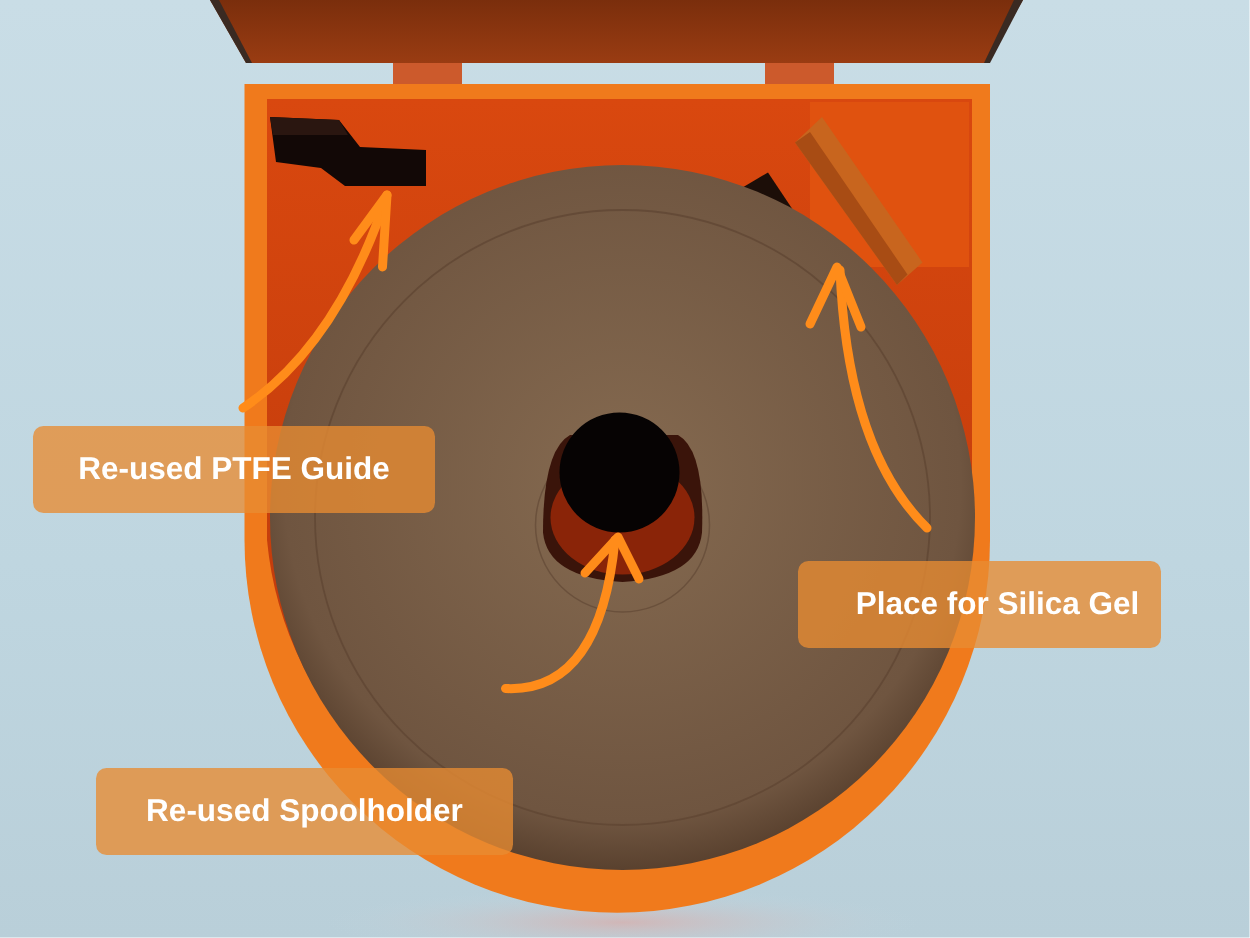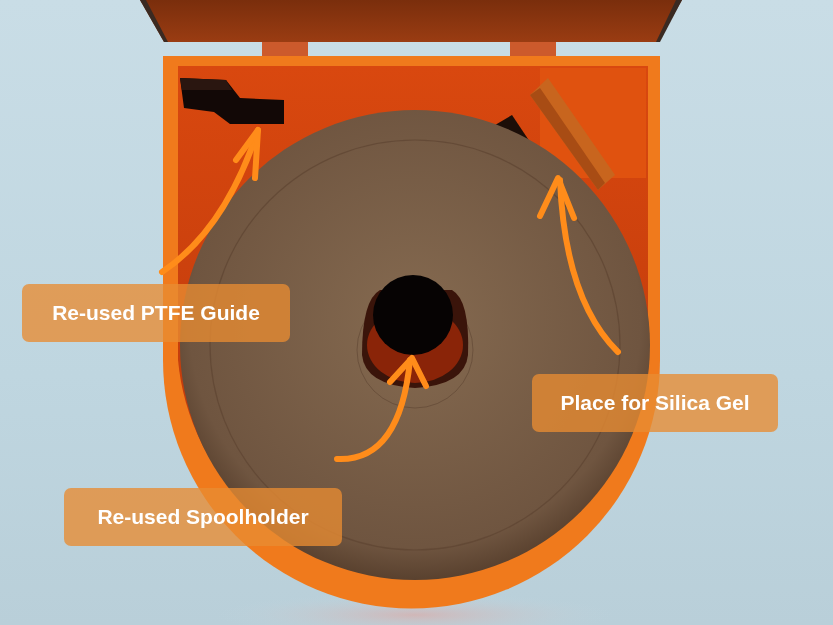--- a/index.html
+++ b/index.html
@@ -80,14 +80,14 @@
     <path d="M162,272 Q225,230 258,130"></path>
     <path d="M236,160 L258,130 L255,178"></path>
     <path d="M618,352 Q565,300 560,180"></path>
     <path d="M540,216 L558,178 L574,218"></path>
     <path d="M337,459 Q400,462 410,360"></path>
     <path d="M390,382 L412,358 L426,386"></path>
   </g>
 </svg>
 
 <div class="label" style="left:22px; top:284px; width:268px; height:58px;">Re-used PTFE Guide</div>
-<div class="label" style="left:532px; top:374px; width:246px; height:58px;">Place for Silica Gel</div>
-<div class="label" style="left:64px; top:488px; width:278px; height:58px;">Re-used Spoolholder</div>
+<div class="label" style="left:532px; top:374px; width:218px; height:58px;padding-left:24px;">Place for Silica Gel</div>
+<div class="label" style="left:64px; top:512px; width:278px; height:58px;">Re-used Spoolholder</div>
 
 </body></html>

